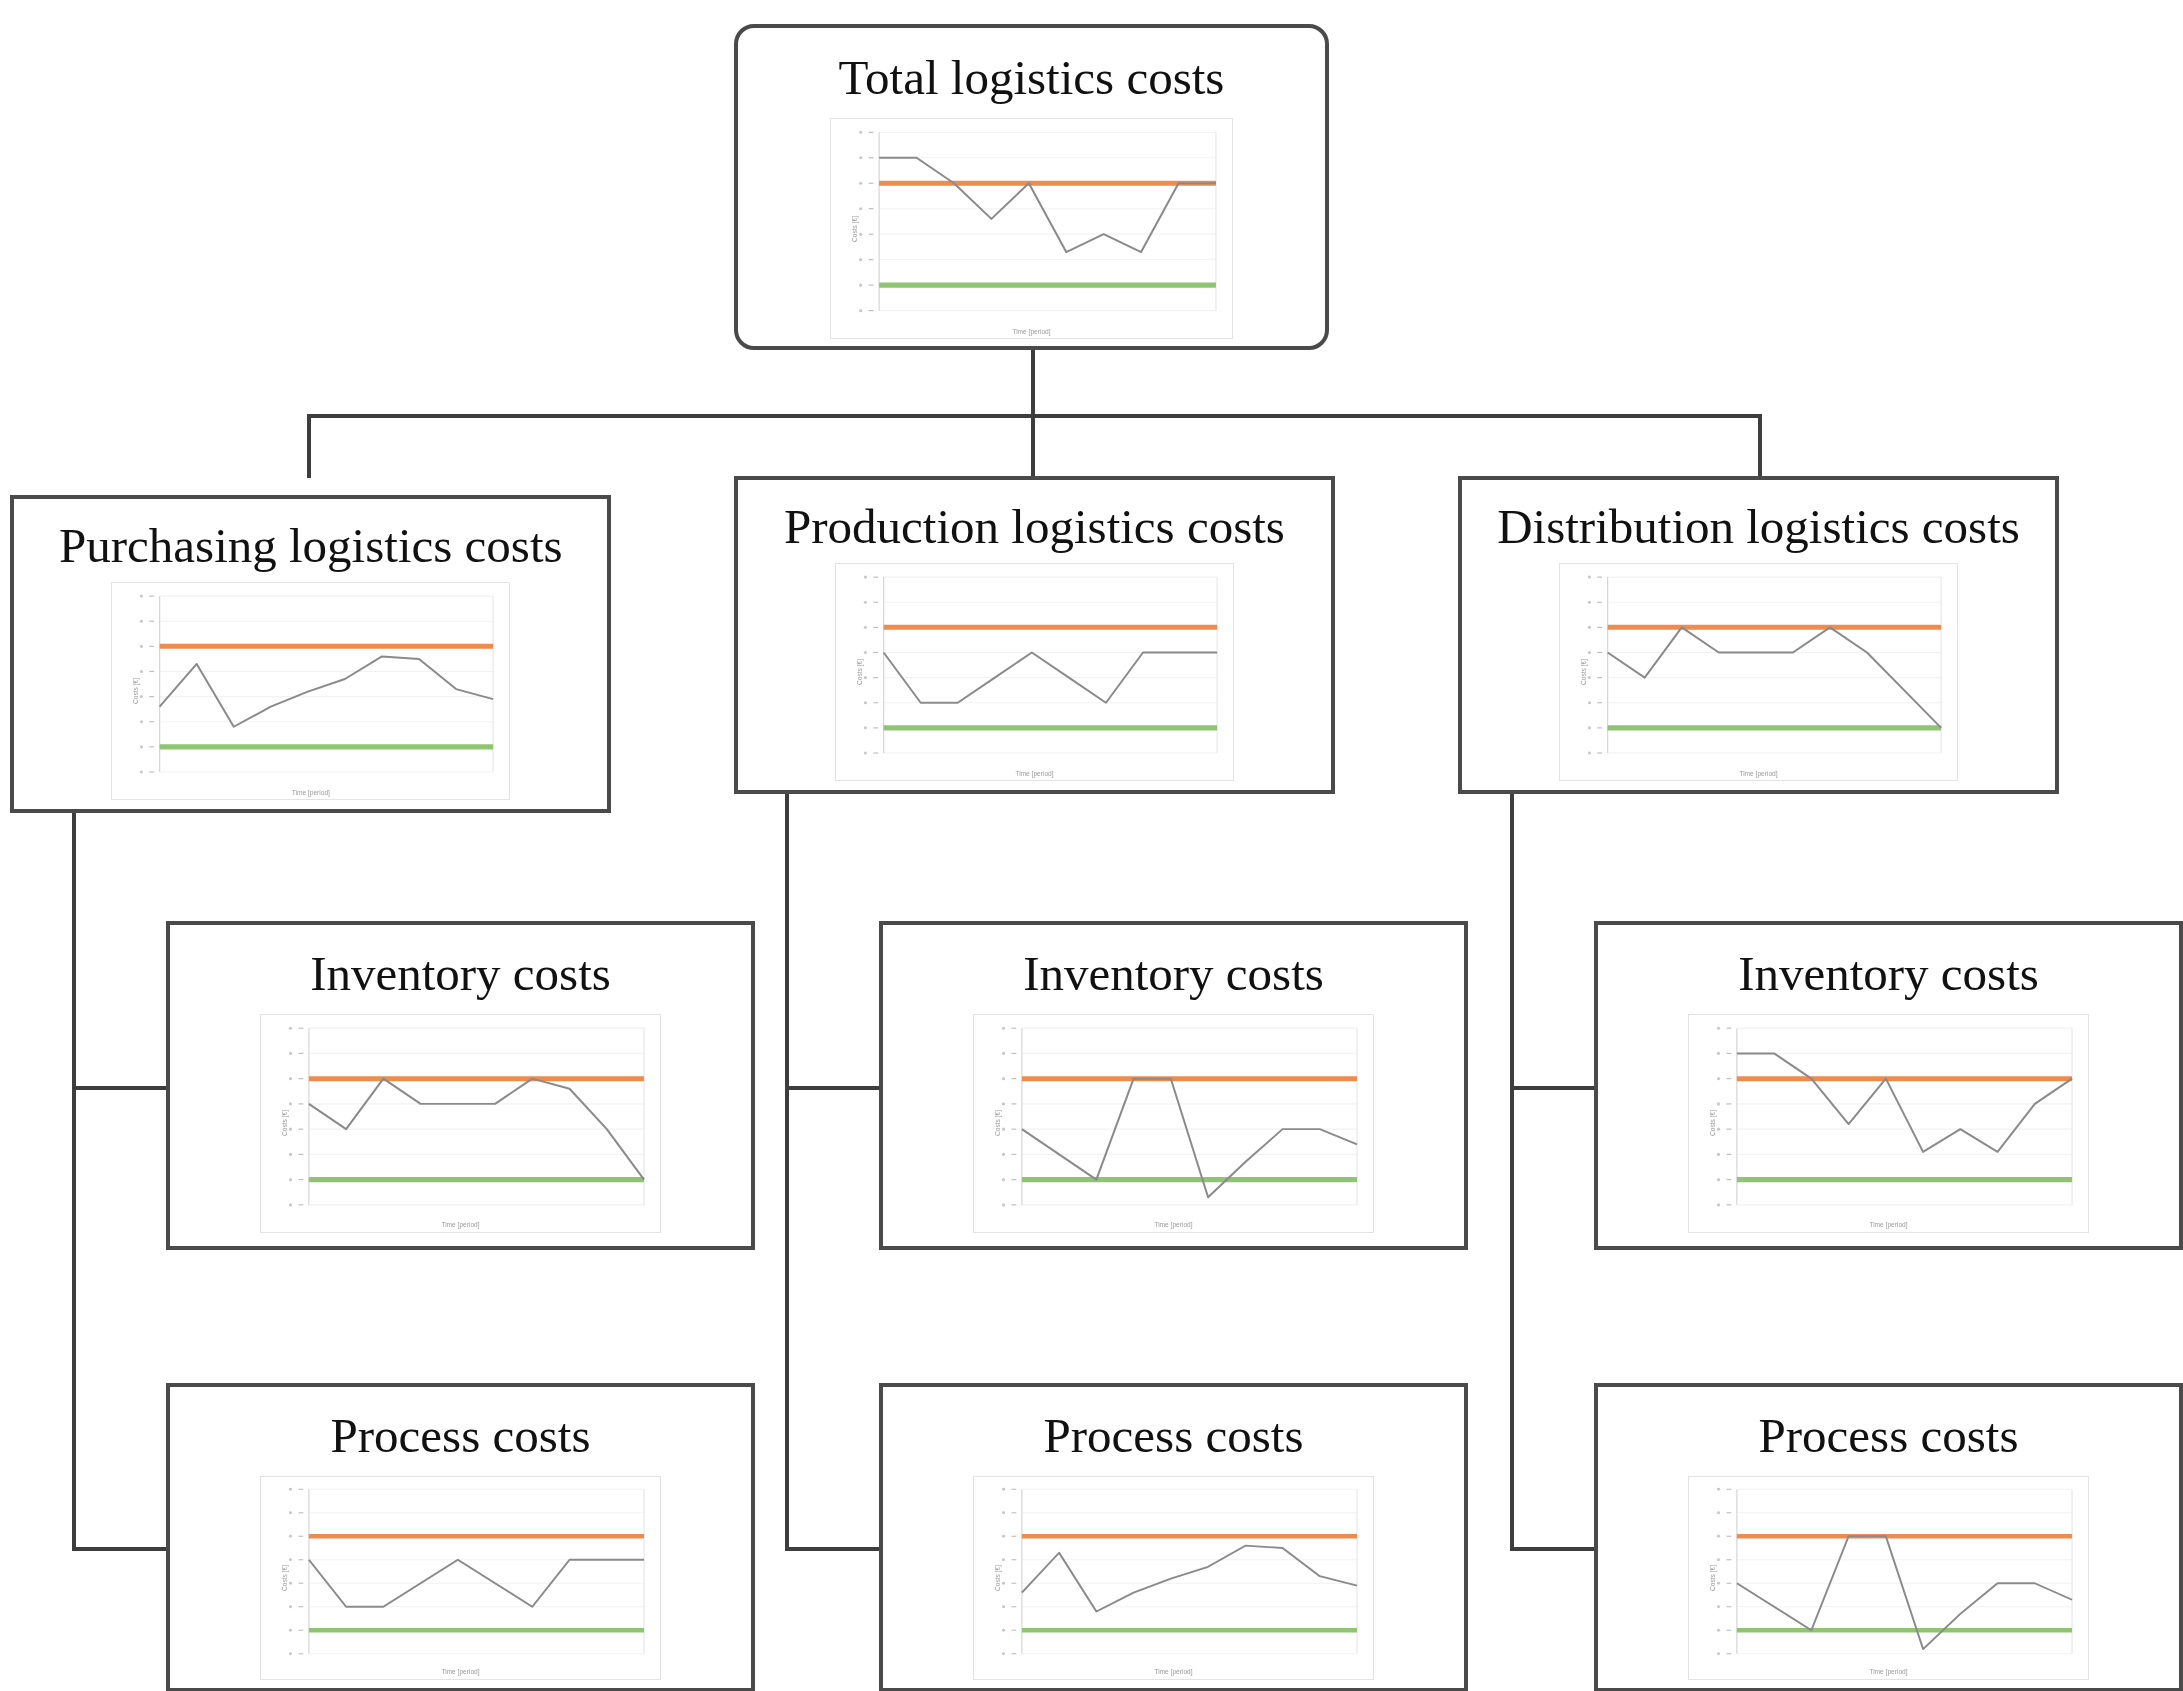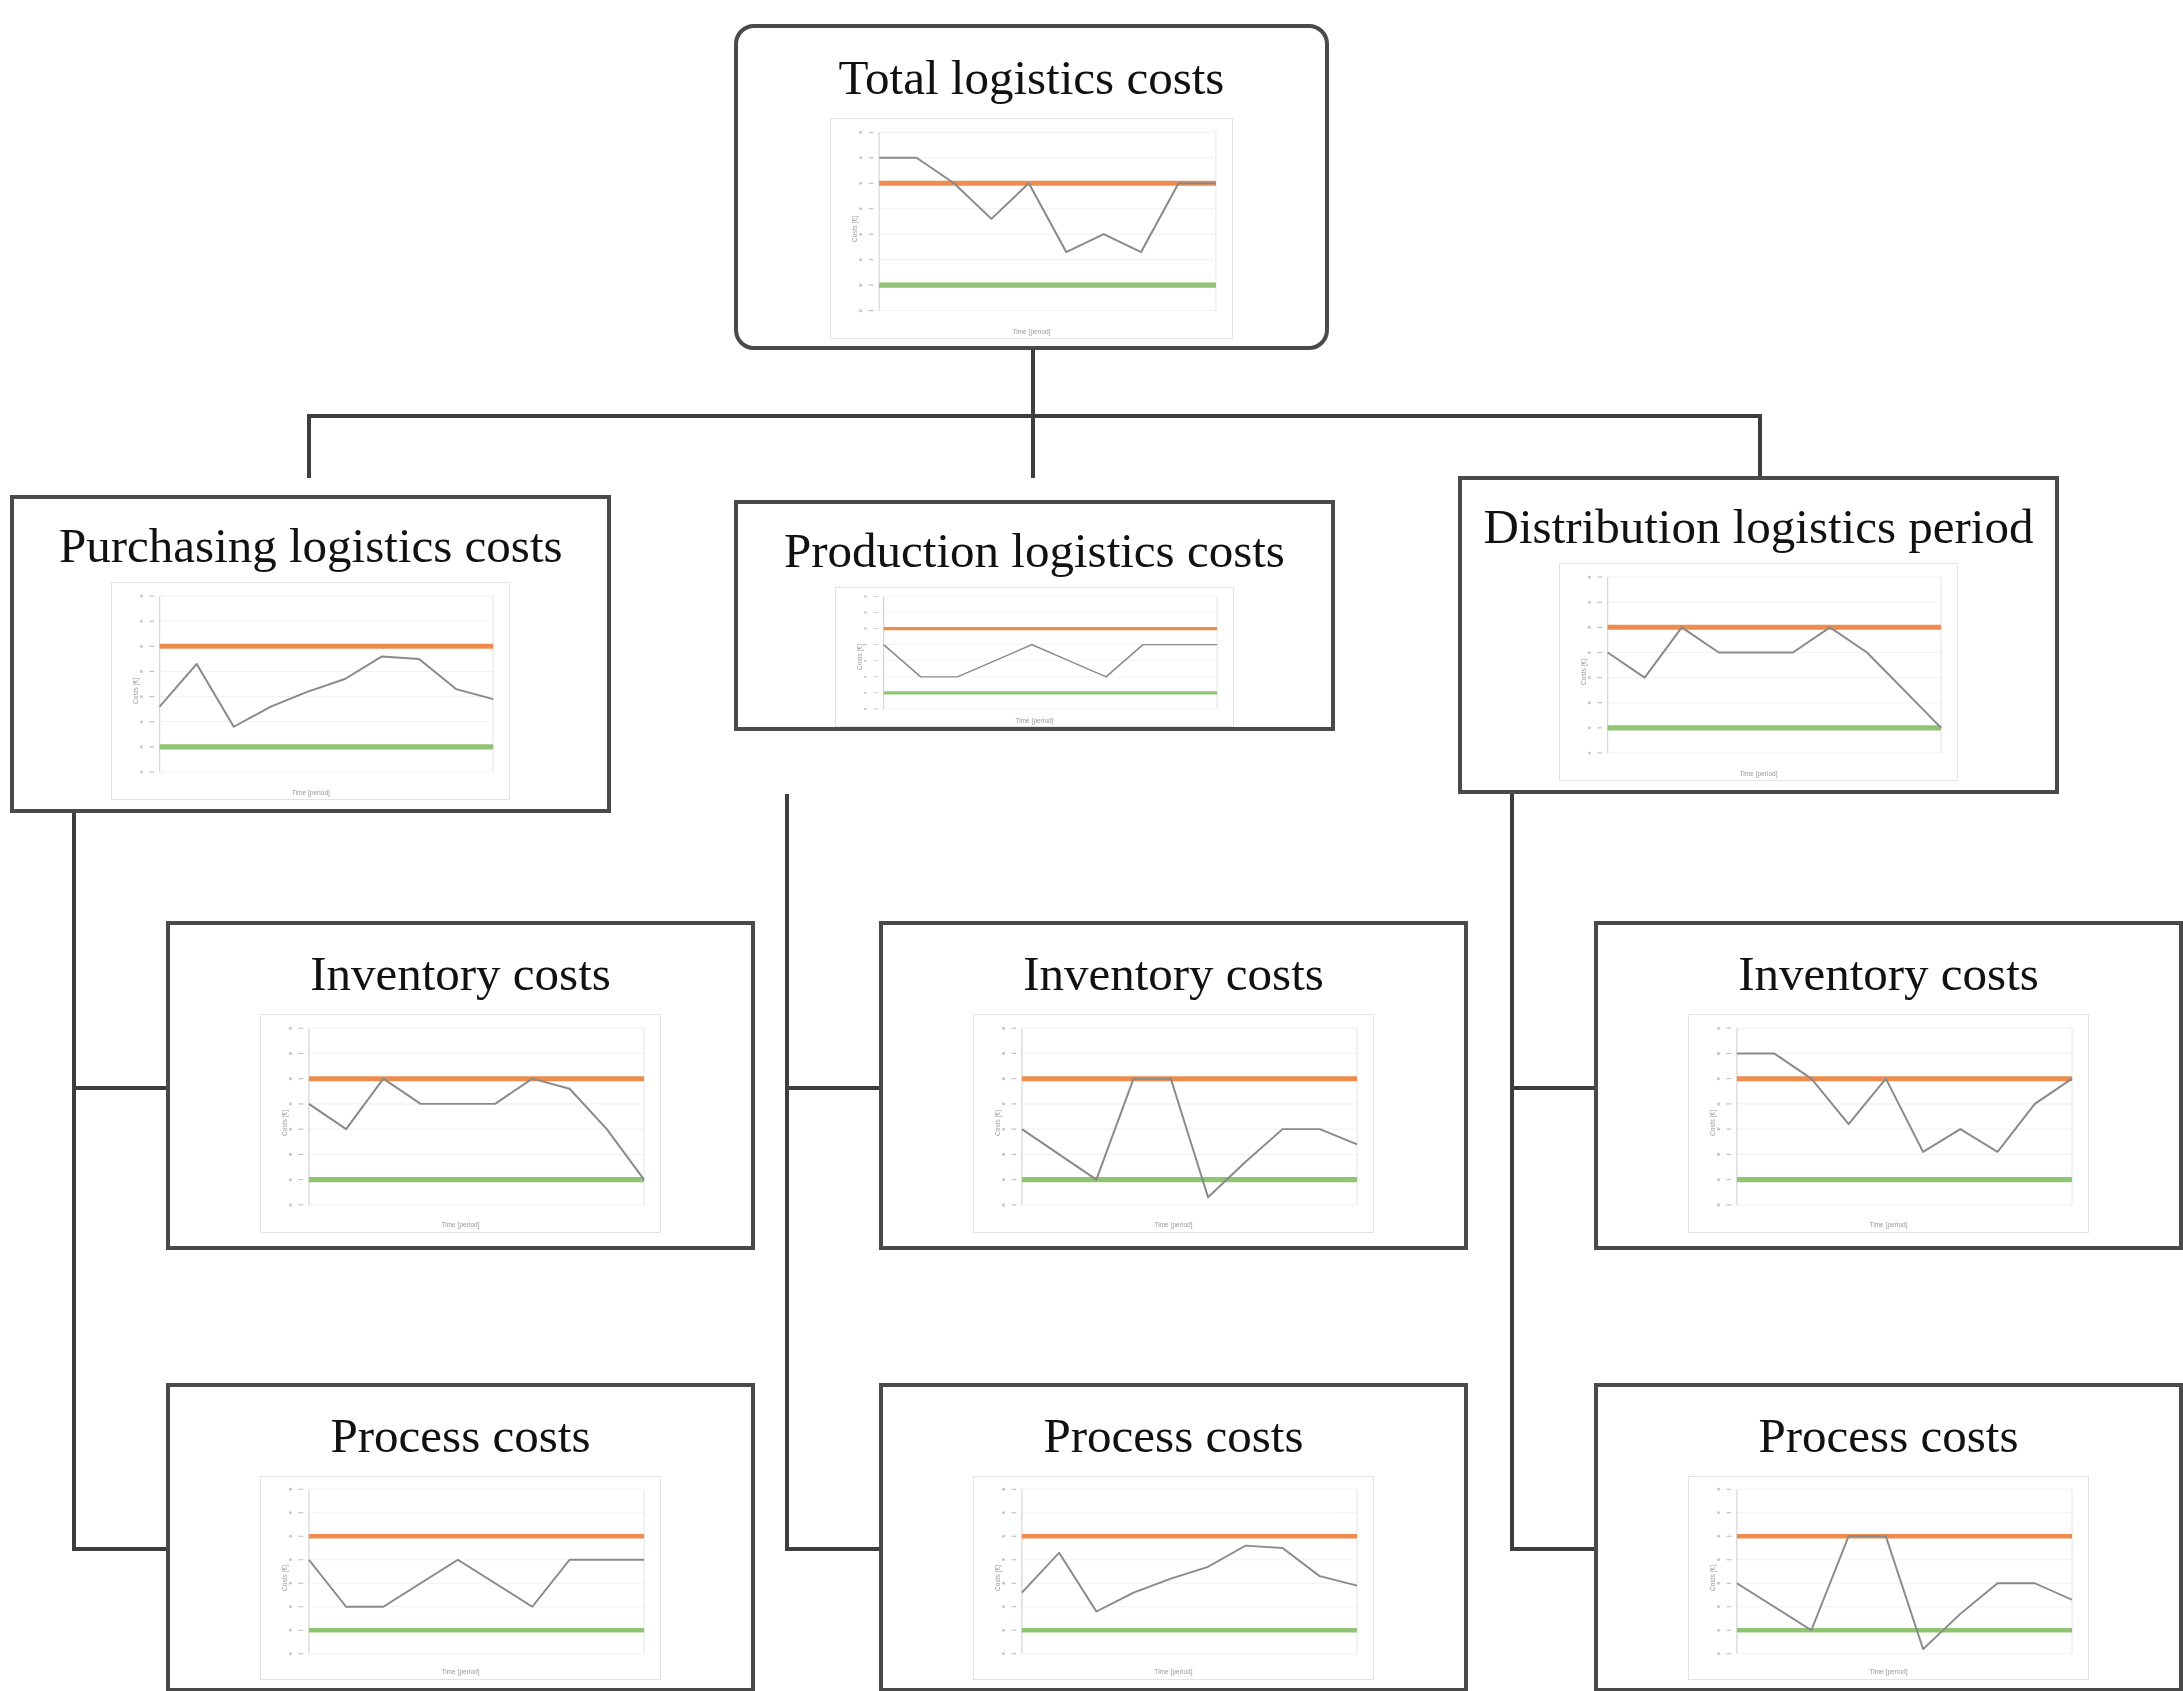--- a/index.html
+++ b/index.html
@@ -156,21 +156,21 @@
             <polyline points="120,164.28571428571428 213.33333333333331,164.28571428571428 306.66666666666663,164.28571428571428 400,164.28571428571428 493.3333333333333,164.28571428571428 586.6666666666667,164.28571428571428 680,164.28571428571428 773.3333333333334,164.28571428571428 866.6666666666666,164.28571428571428 960,164.28571428571428" fill="none" stroke="#ED8C4C" stroke-width="13" stroke-linejoin="round" stroke-linecap="butt"></polyline>
             <polyline points="120,424.8571428571429 213.33333333333331,424.8571428571429 306.66666666666663,424.8571428571429 400,424.8571428571429 493.3333333333333,424.8571428571429 586.6666666666667,424.8571428571429 680,424.8571428571429 773.3333333333334,424.8571428571429 866.6666666666666,424.8571428571429 960,424.8571428571429" fill="none" stroke="#8FC473" stroke-width="13" stroke-linejoin="round" stroke-linecap="butt"></polyline>
             <polyline points="120,320.62857142857143 213.33333333333331,209.88571428571433 306.66666666666663,372.74285714285713 400,320.62857142857143 493.3333333333333,281.5428571428571 586.6666666666667,248.97142857142856 680,190.34285714285716 773.3333333333334,196.85714285714283 866.6666666666666,275.02857142857147 960,301.0857142857143" fill="none" stroke="#8a8a8a" stroke-width="5" stroke-linejoin="round" stroke-linecap="butt"></polyline>
           </svg>
         </div>
     <div class="axis-y-title" style="font-size: 6.6px;">Costs [€]</div>
         <div class="axis-x-title" style="font-size: 6.6px;">Time [period]</div>
       </div>
   </div>
 
-  <div class="node" style="left:734px;top:500px;width:601px;height:231px;">
+  <div class="node" style="left:734px;top:476px;width:601px;height:318px;">
     <div class="node-title" style="font-size:49px;margin-top:22px;">Production logistics costs</div>
     <div class="chart-wrap" style="width:399px;height:218px;margin-top:11.8px;">
       <div class="plot">
           <svg viewBox="0 0 1000 560" preserveAspectRatio="none">
             <line x1="120" y1="490" x2="960" y2="490" stroke="#f2f2f2" stroke-width="3"></line>
             <line x1="94" y1="490" x2="106" y2="490" stroke="#bdbdbd" stroke-width="3"></line>
             <circle cx="74" cy="490" r="4" fill="#c9c9c9"></circle>
             <line x1="120" y1="424.8571428571429" x2="960" y2="424.8571428571429" stroke="#f2f2f2" stroke-width="3"></line>
             <line x1="94" y1="424.8571428571429" x2="106" y2="424.8571428571429" stroke="#bdbdbd" stroke-width="3"></line>
             <circle cx="74" cy="424.8571428571429" r="4" fill="#c9c9c9"></circle>
@@ -198,21 +198,21 @@
             <polyline points="120,424.8571428571429 213.33333333333331,424.8571428571429 306.66666666666663,424.8571428571429 400,424.8571428571429 493.3333333333333,424.8571428571429 586.6666666666667,424.8571428571429 680,424.8571428571429 773.3333333333334,424.8571428571429 866.6666666666666,424.8571428571429 960,424.8571428571429" fill="none" stroke="#8FC473" stroke-width="13" stroke-linejoin="round" stroke-linecap="butt"></polyline>
             <polyline points="120,229.42857142857144 213.33333333333331,359.7142857142857 306.66666666666663,359.7142857142857 400,294.57142857142856 493.3333333333333,229.42857142857144 586.6666666666667,294.57142857142856 680,359.7142857142857 773.3333333333334,229.42857142857144 866.6666666666666,229.42857142857144 960,229.42857142857144" fill="none" stroke="#8a8a8a" stroke-width="5" stroke-linejoin="round" stroke-linecap="butt"></polyline>
           </svg>
         </div>
     <div class="axis-y-title" style="font-size: 6.6px;">Costs [€]</div>
         <div class="axis-x-title" style="font-size: 6.6px;">Time [period]</div>
       </div>
   </div>
 
   <div class="node" style="left:1458px;top:476px;width:601px;height:318px;">
-    <div class="node-title" style="font-size:49px;margin-top:22px;">Distribution logistics period</div>
+    <div class="node-title" style="font-size:49px;margin-top:22px;">Distribution logistics costs</div>
     <div class="chart-wrap" style="width:399px;height:218px;margin-top:11.8px;">
       <div class="plot">
           <svg viewBox="0 0 1000 560" preserveAspectRatio="none">
             <line x1="120" y1="490" x2="960" y2="490" stroke="#f2f2f2" stroke-width="3"></line>
             <line x1="94" y1="490" x2="106" y2="490" stroke="#bdbdbd" stroke-width="3"></line>
             <circle cx="74" cy="490" r="4" fill="#c9c9c9"></circle>
             <line x1="120" y1="424.8571428571429" x2="960" y2="424.8571428571429" stroke="#f2f2f2" stroke-width="3"></line>
             <line x1="94" y1="424.8571428571429" x2="106" y2="424.8571428571429" stroke="#bdbdbd" stroke-width="3"></line>
             <circle cx="74" cy="424.8571428571429" r="4" fill="#c9c9c9"></circle>
             <line x1="120" y1="359.7142857142857" x2="960" y2="359.7142857142857" stroke="#f2f2f2" stroke-width="3"></line>

